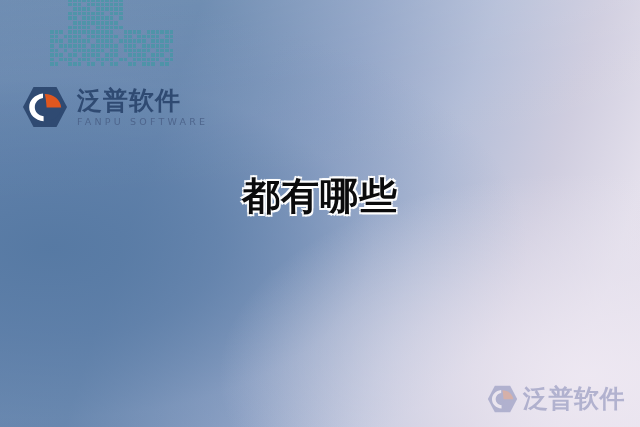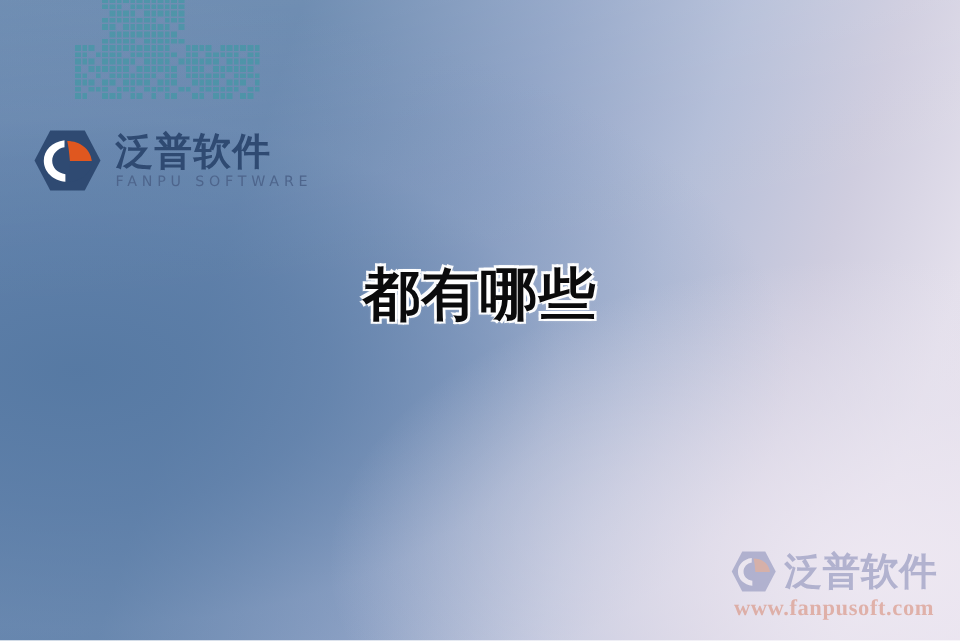--- a/index.html
+++ b/index.html
@@ -442,16 +442,15 @@
   <div class="watermark">
     <div class="wm-row">
       <svg class="wm-mark" viewBox="0 0 46 42">
         <path d="M11.5 1 H34.5 L45 21 L34.5 41 H11.5 L1 21 Z" fill="#9195bd"></path>
         <path d="M21 7.5 C12.5 8.6 7.2 14.4 7.2 21.2 C7.2 28.4 13.2 34.4 21.6 35.2 L21.6 30.2 C16.4 29.4 12.8 25.8 12.8 21.2 C12.8 16.6 16.4 12.8 21 12.1 Z" fill="#efeaf1"></path>
         <path d="M22.8 8 C31.6 8 38.4 13.6 39.2 21.4 L24.6 21.4 C24.2 15.8 23.6 11.4 22.8 8 Z" fill="#cc9380"></path>
         <path d="M24.6 23.6 L39.2 23.6 C37.6 30.4 31.2 35.2 23.4 35.2 C23.8 31.6 24.3 27.6 24.6 23.6 Z" fill="#9195bd"></path>
       </svg>
       <span class="wm-cn">泛普软件</span>
     </div>
-    <div class="wm-url">www.fanpusoft.com</div>
   </div>
 
 </div>
 
 </body></html>

